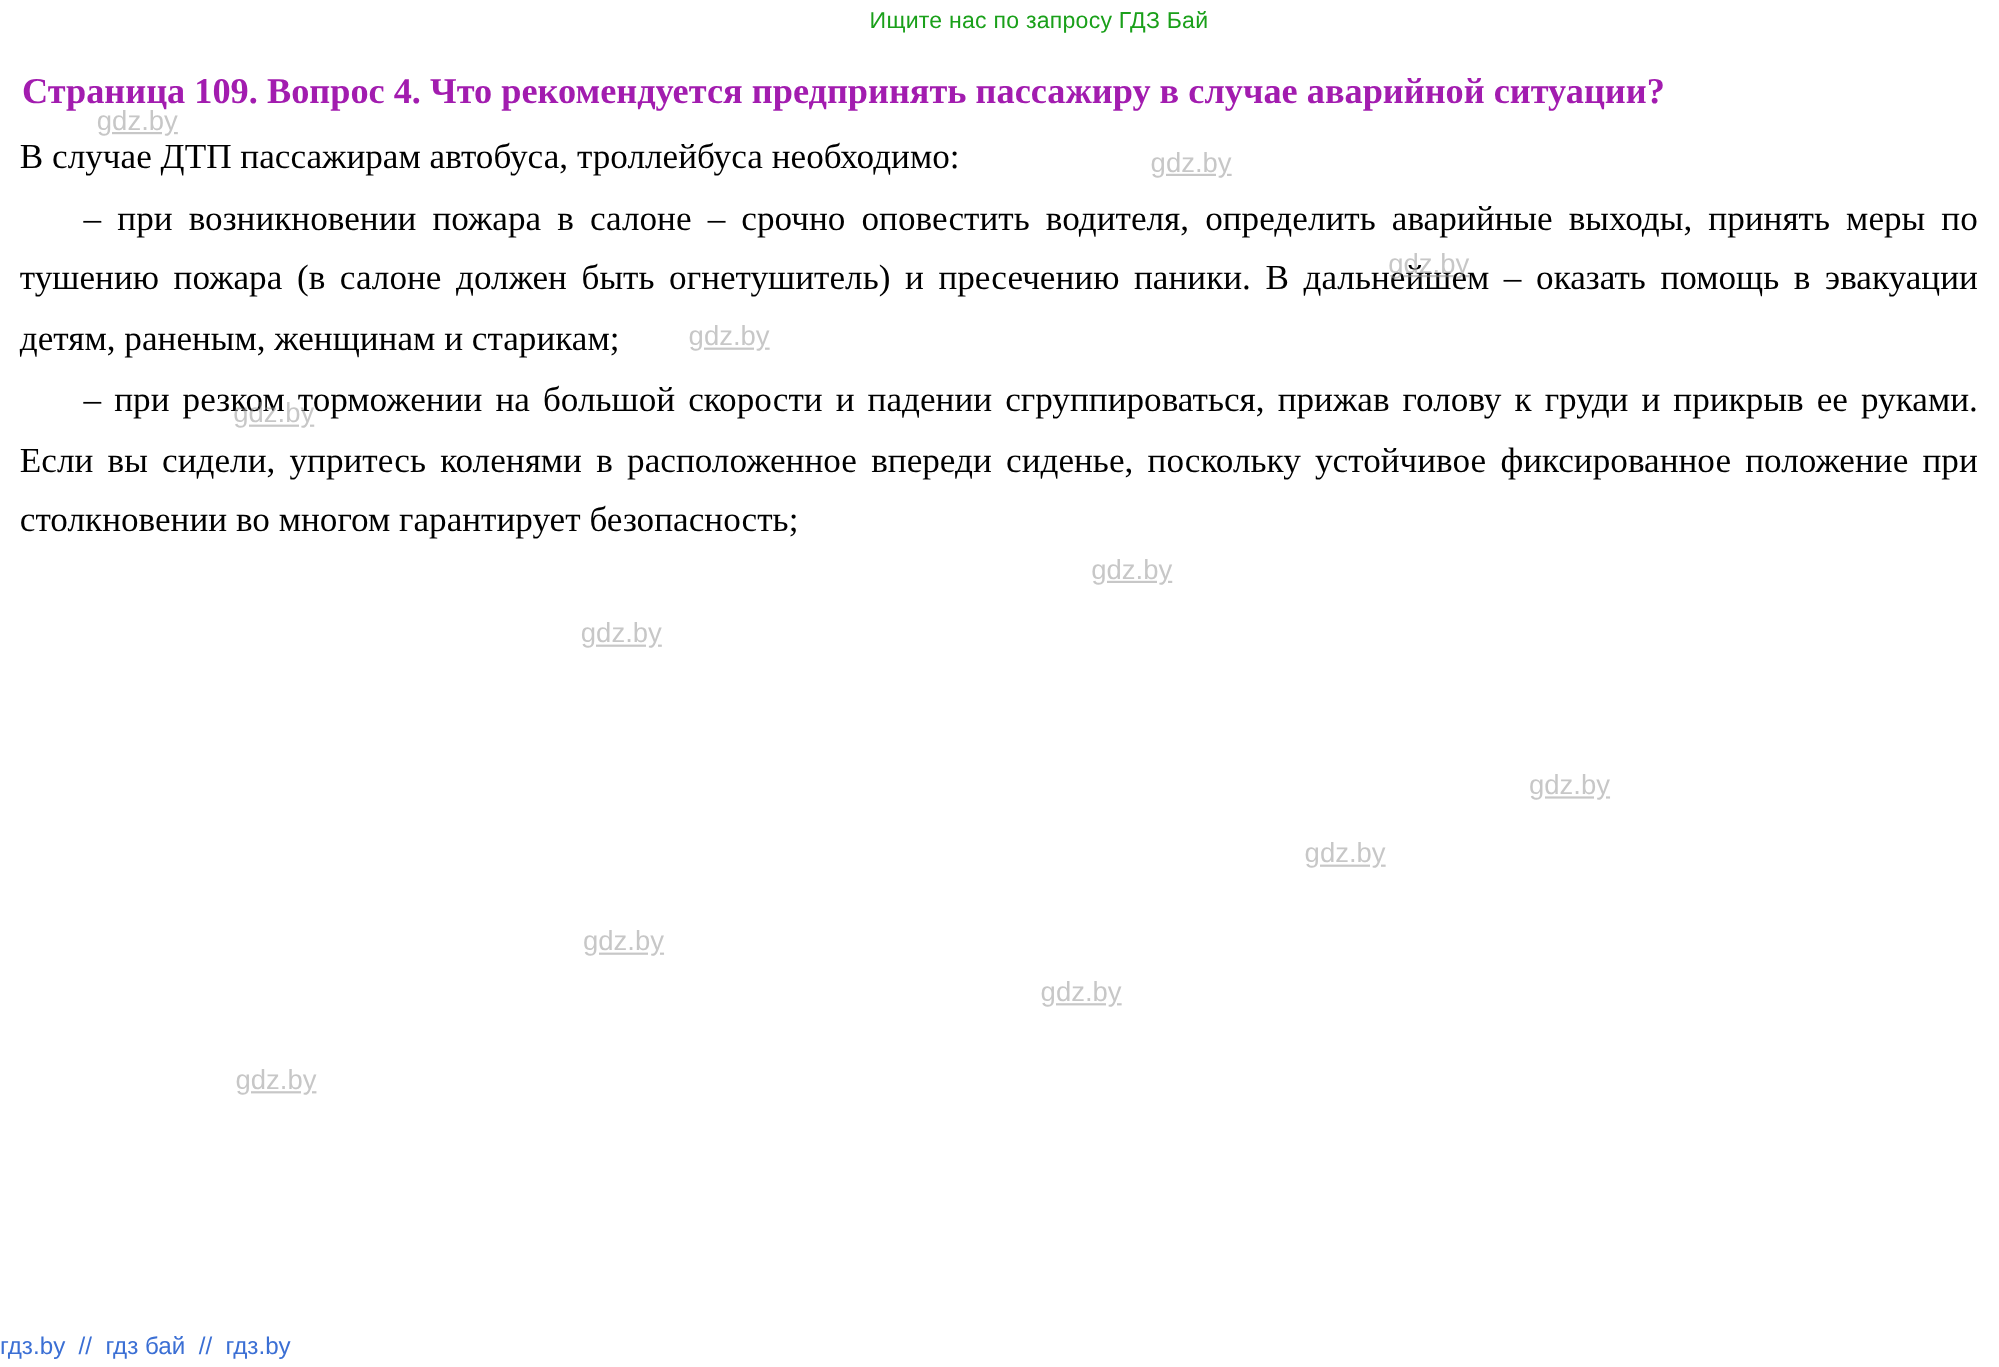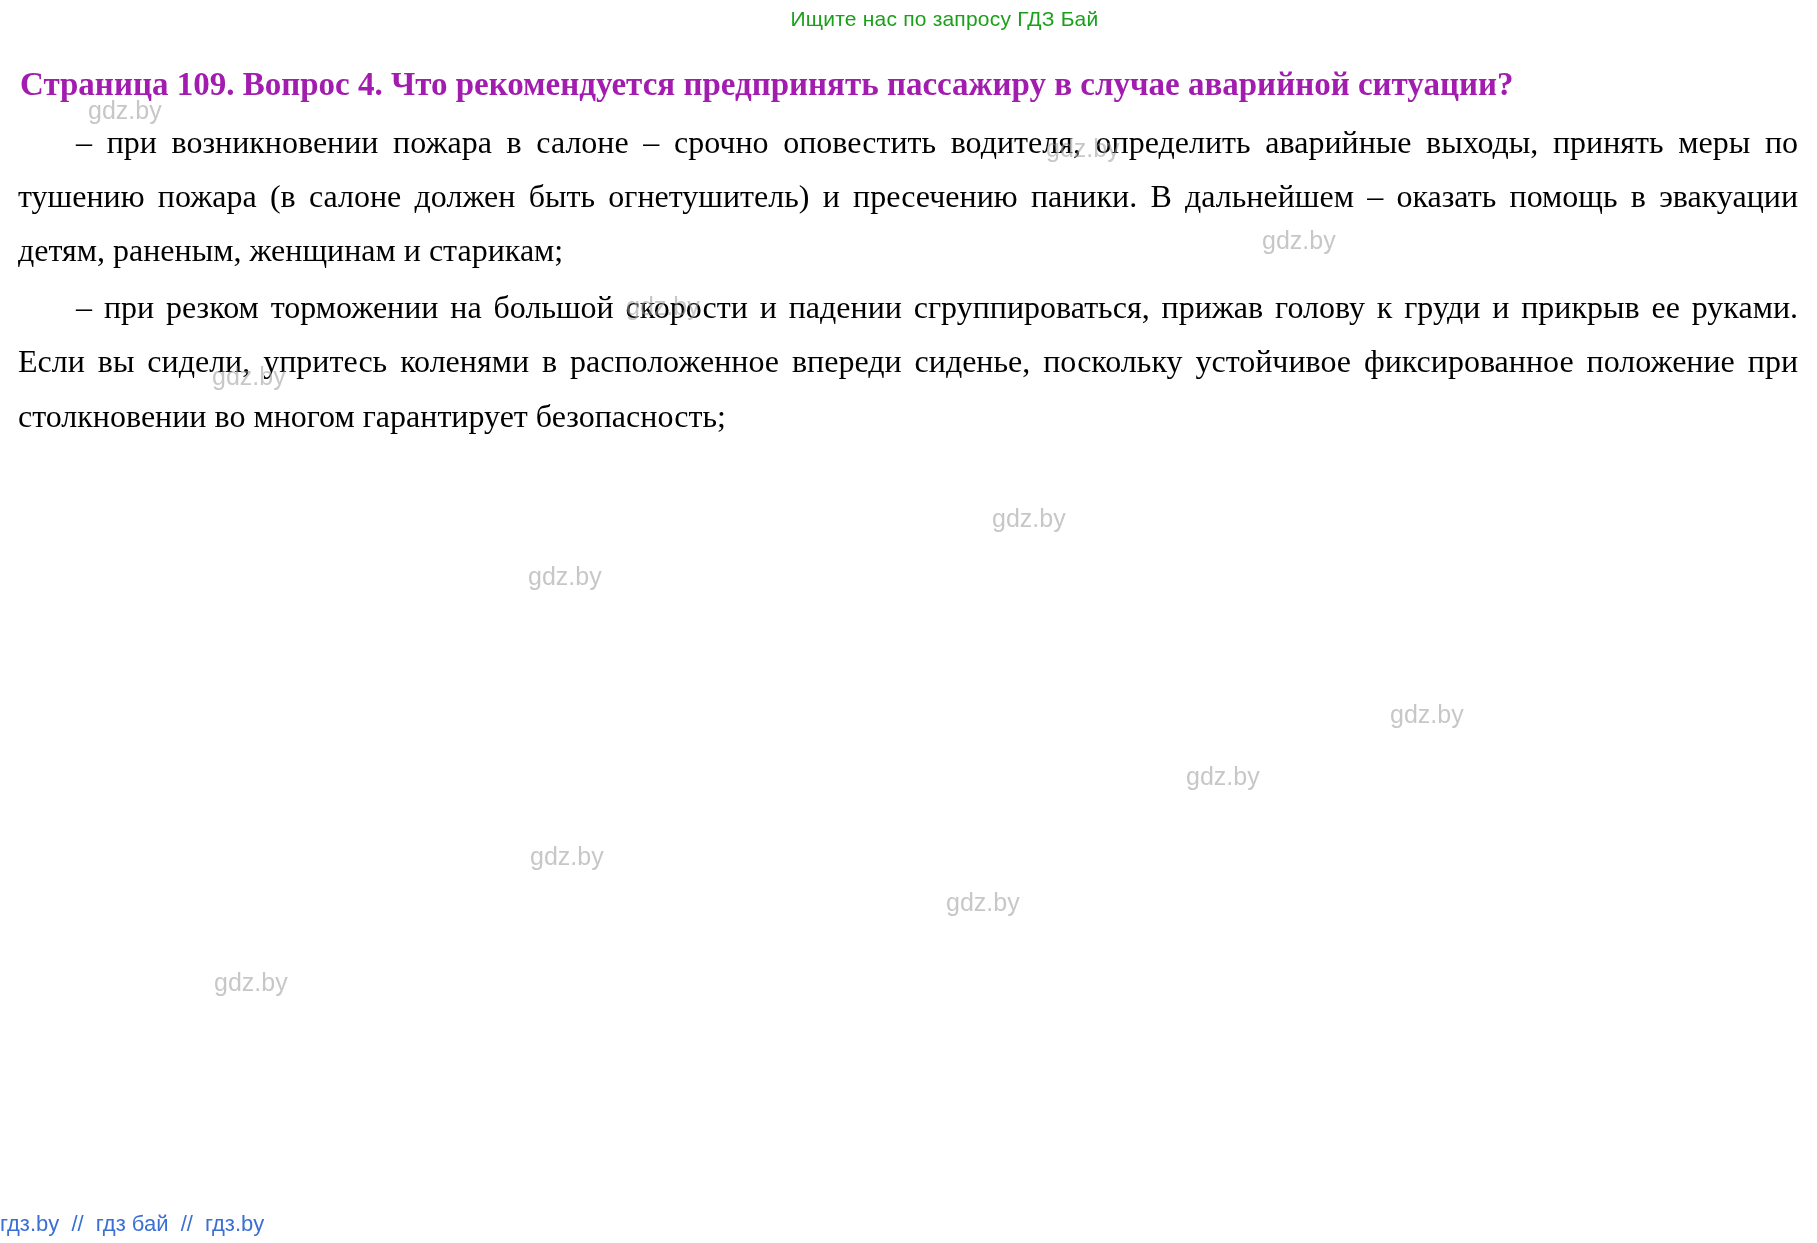--- a/index.html
+++ b/index.html
@@ -77,33 +77,35 @@
   }
   .wm {
     position: absolute;
     font-family: "Liberation Sans", sans-serif;
     color: #9a9a9a;
     opacity: 0.55;
     font-size: 25px;
     pointer-events: none;
     user-select: none;
     white-space: nowrap;
+    text-decoration: underline;
   }
 </style>
 </head>
 <body>
 
 <div class="page">
 
   <div class="top-banner">
     <span>Ищите нас по запросу ГДЗ Бай</span>
   </div>
 
   <div class="content">
     <div class="q-heading">Страница 109. Вопрос 4. Что рекомендуется предпринять пассажиру в случае аварийной ситуации?</div>
+    <p class="body-par no-indent">В случае ДТП пассажирам автобуса, троллейбуса необходимо:</p>
     <p class="body-par">– при возникновении пожара в салоне – срочно оповестить водителя, определить аварийные выходы, принять меры по тушению пожара (в салоне должен быть огнетушитель) и пресечению паники. В дальнейшем – оказать помощь в эвакуации детям, раненым, женщинам и старикам;</p>
     <p class="body-par">– при резком торможении на большой скорости и падении сгруппироваться, прижав голову к груди и прикрыв ее руками. Если вы сидели, упритесь коленями в расположенное впереди сиденье, поскольку устойчивое фиксированное положение при столкновении во многом гарантирует безопасность;</p>
   </div>
 
   <div class="bottom-links">
     <a href="#" style="color:#3b6fd4;text-decoration:none;">гдз.by</a>
     <span class="sep">//</span>
     <a href="#" style="color:#3b6fd4;text-decoration:none;">гдз бай</a>
     <span class="sep">//</span>
     <a href="#" style="color:#3b6fd4;text-decoration:none;">гдз.by</a>

